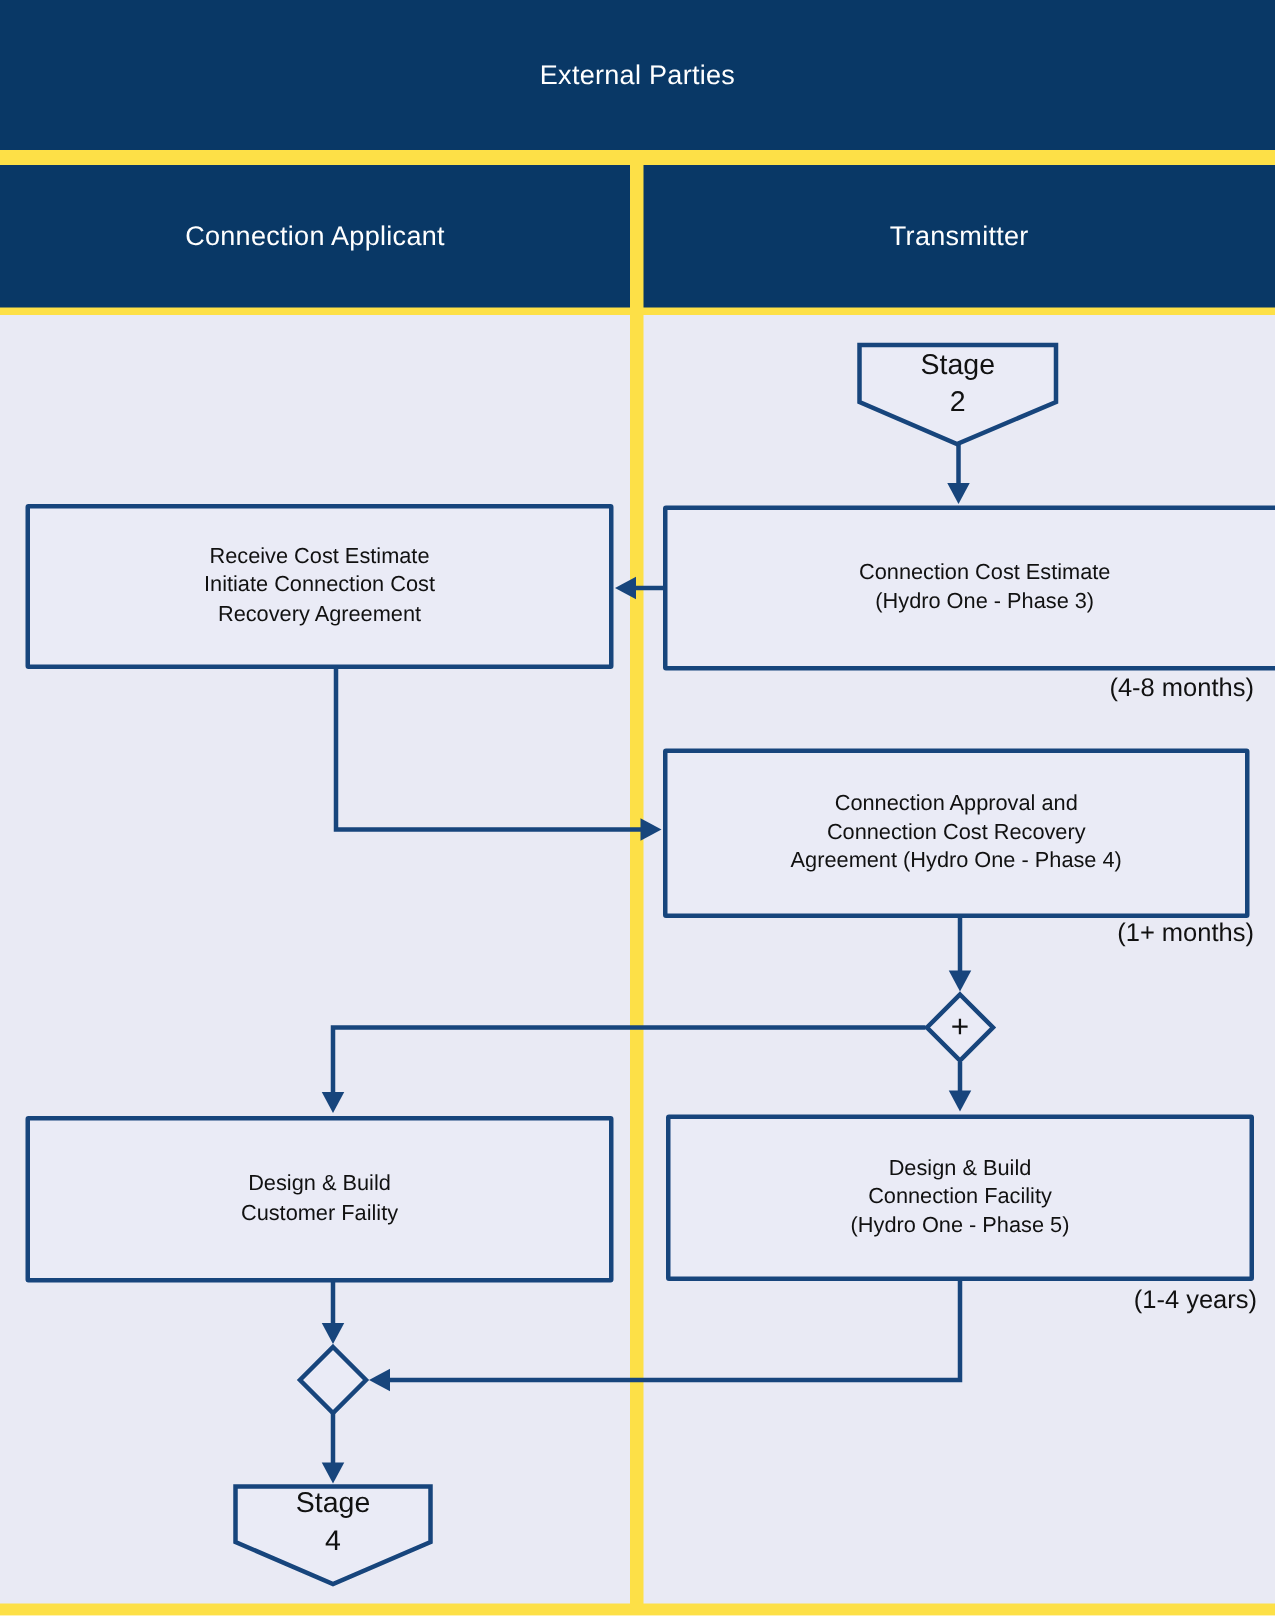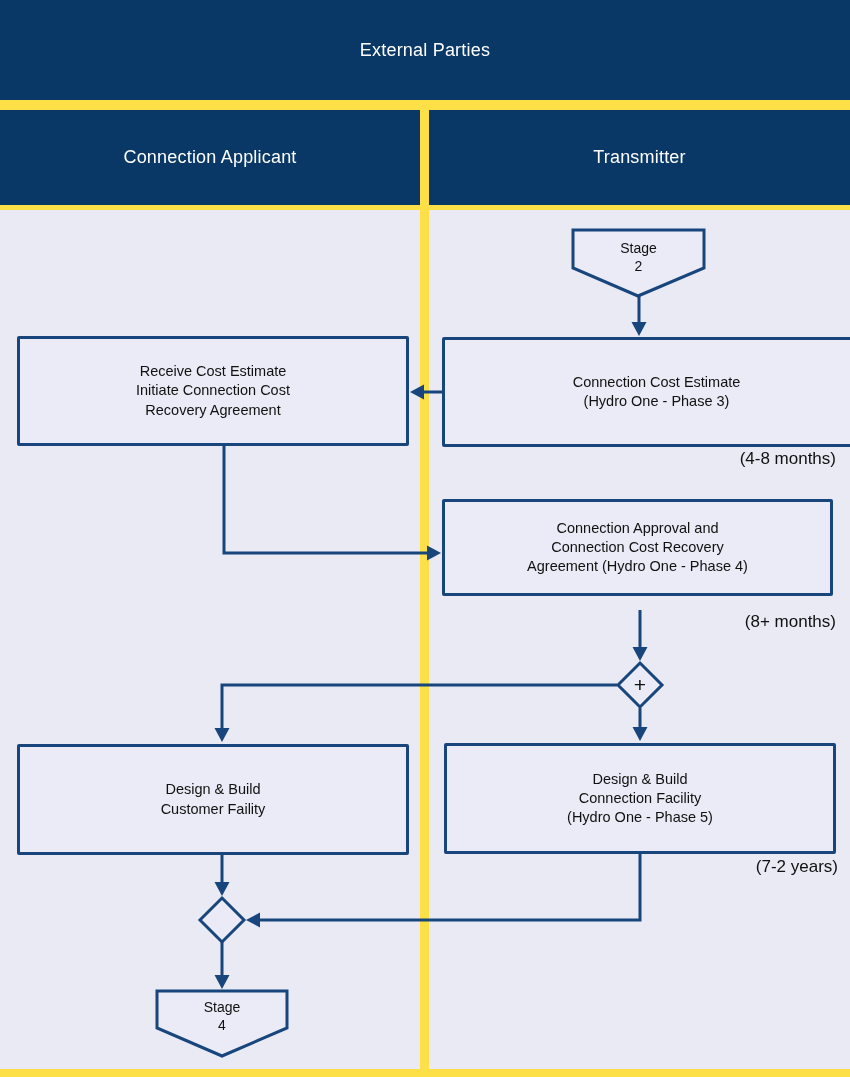--- a/index.html
+++ b/index.html
@@ -40,21 +40,21 @@
     background:var(--box-fill);
     border:3px solid var(--line);
     border-radius:2px;
     display:flex; align-items:center; justify-content:center;
     text-align:center; font-size:14.5px; line-height:1.32;
     white-space:pre-line;
   }
   .shape-label{
     position:absolute;
     display:flex; align-items:center; justify-content:center;
-    text-align:center; font-size:14px; line-height:1.3;
+    text-align:center; font-size:19px; line-height:1.3;
     white-space:pre-line;
   }
   .plus-label{
     position:absolute;
     display:flex; align-items:center; justify-content:center;
     font-size:21px; font-weight:400; color:#111;
   }
   .duration{
     position:absolute; font-size:17px; color:#111; text-align:right;
   }
@@ -122,21 +122,21 @@
     <span>Receive Cost Estimate
 Initiate Connection Cost
 Recovery Agreement</span>
   </div>
 
   <div class="node" style="left:442px; top:337px; width:429px; height:110px;">
     <span>Connection Cost Estimate
 (Hydro One - Phase 3)</span>
   </div>
 
-  <div class="node" style="left:442px; top:499px; width:391px; height:97px;">
+  <div class="node" style="left:442px; top:499px; width:391px; height:113px;">
     <span>Connection Approval and
 Connection Cost Recovery
 Agreement (Hydro One - Phase 4)</span>
   </div>
 
   <div class="node" style="left:17px; top:744px; width:392px; height:111px;">
     <span>Design &amp; Build
 Customer Faility</span>
   </div>
 
@@ -151,17 +151,17 @@
 
   <div class="shape-label" style="left:157px; top:994px; width:130px; height:44px;"><span>Stage
 4</span></div>
 
   <div class="plus-label" style="left:629px; top:673px; width:22px; height:24px;">
       <span>+</span>
     </div>
 
   <div class="duration" style="right:14px; top:449px;"><span>(4-8 months)</span></div>
 
-  <div class="duration" style="right:14px; top:612px;"><span>(8+ months)</span></div>
+  <div class="duration" style="right:14px; top:612px;"><span>(1+ months)</span></div>
 
-  <div class="duration" style="right:12px; top:857px;"><span>(7-2 years)</span></div>
+  <div class="duration" style="right:12px; top:857px;"><span>(1-4 years)</span></div>
 
 </div>
 
 </body></html>

